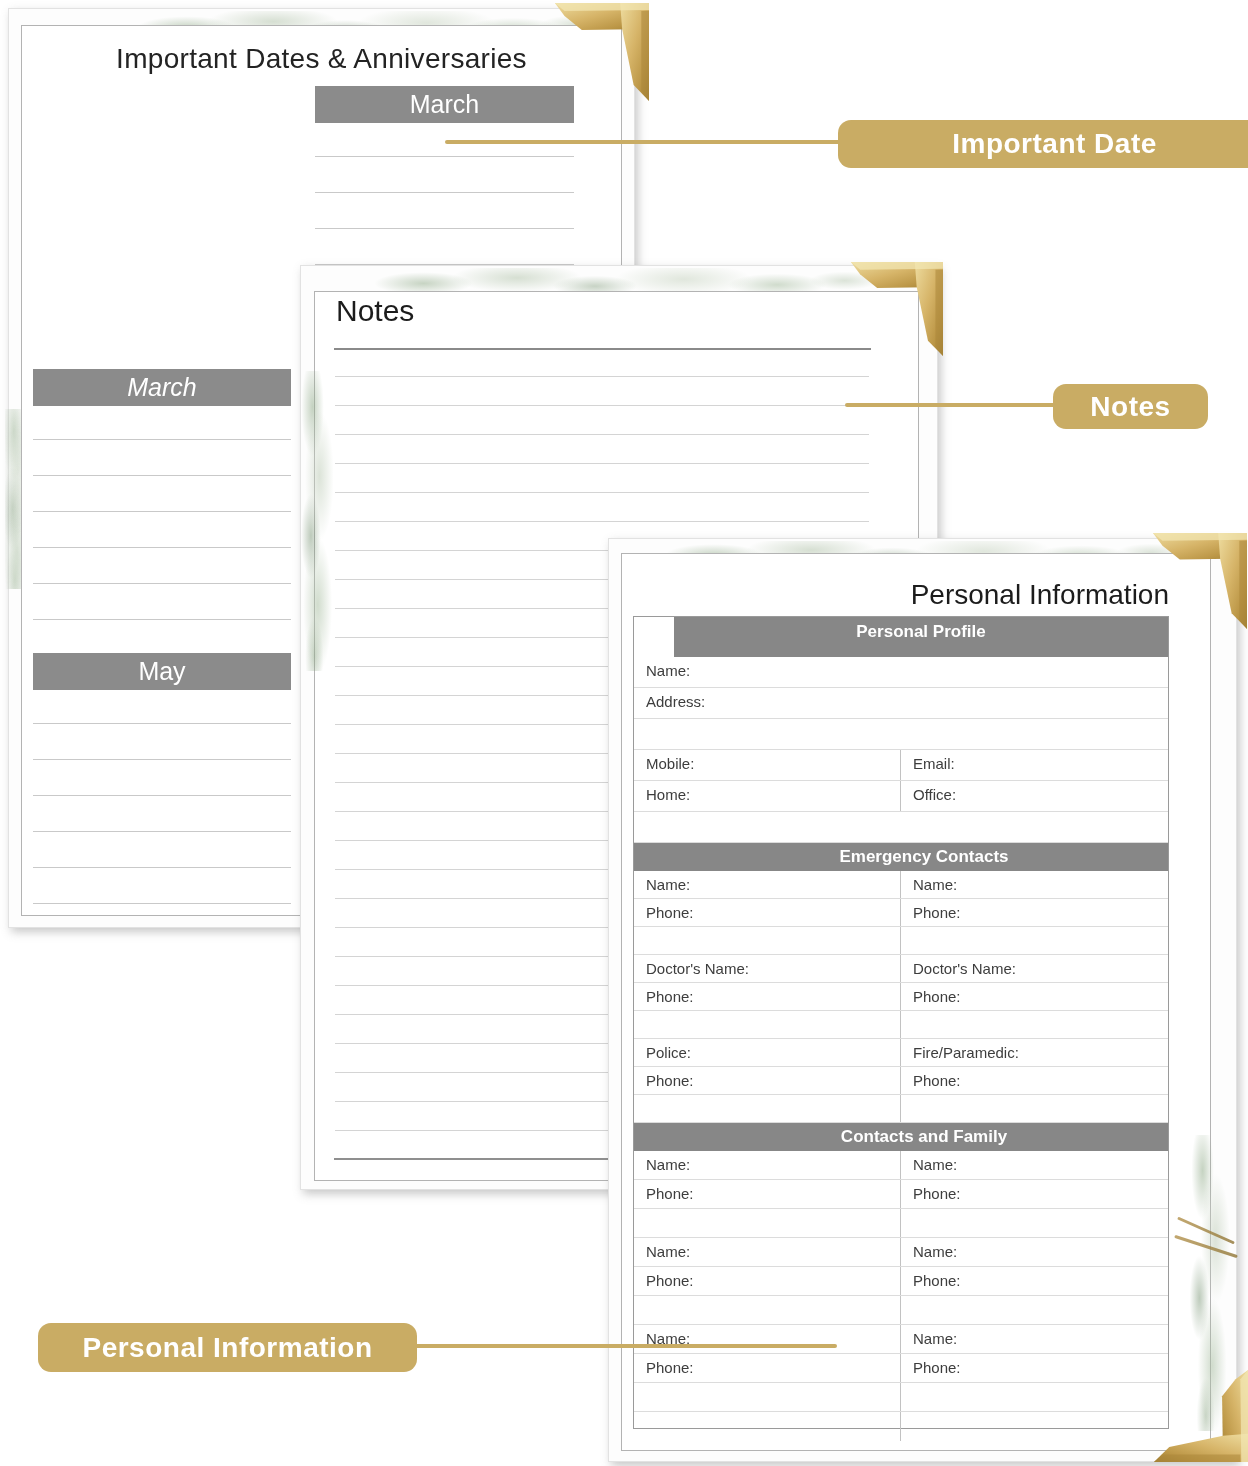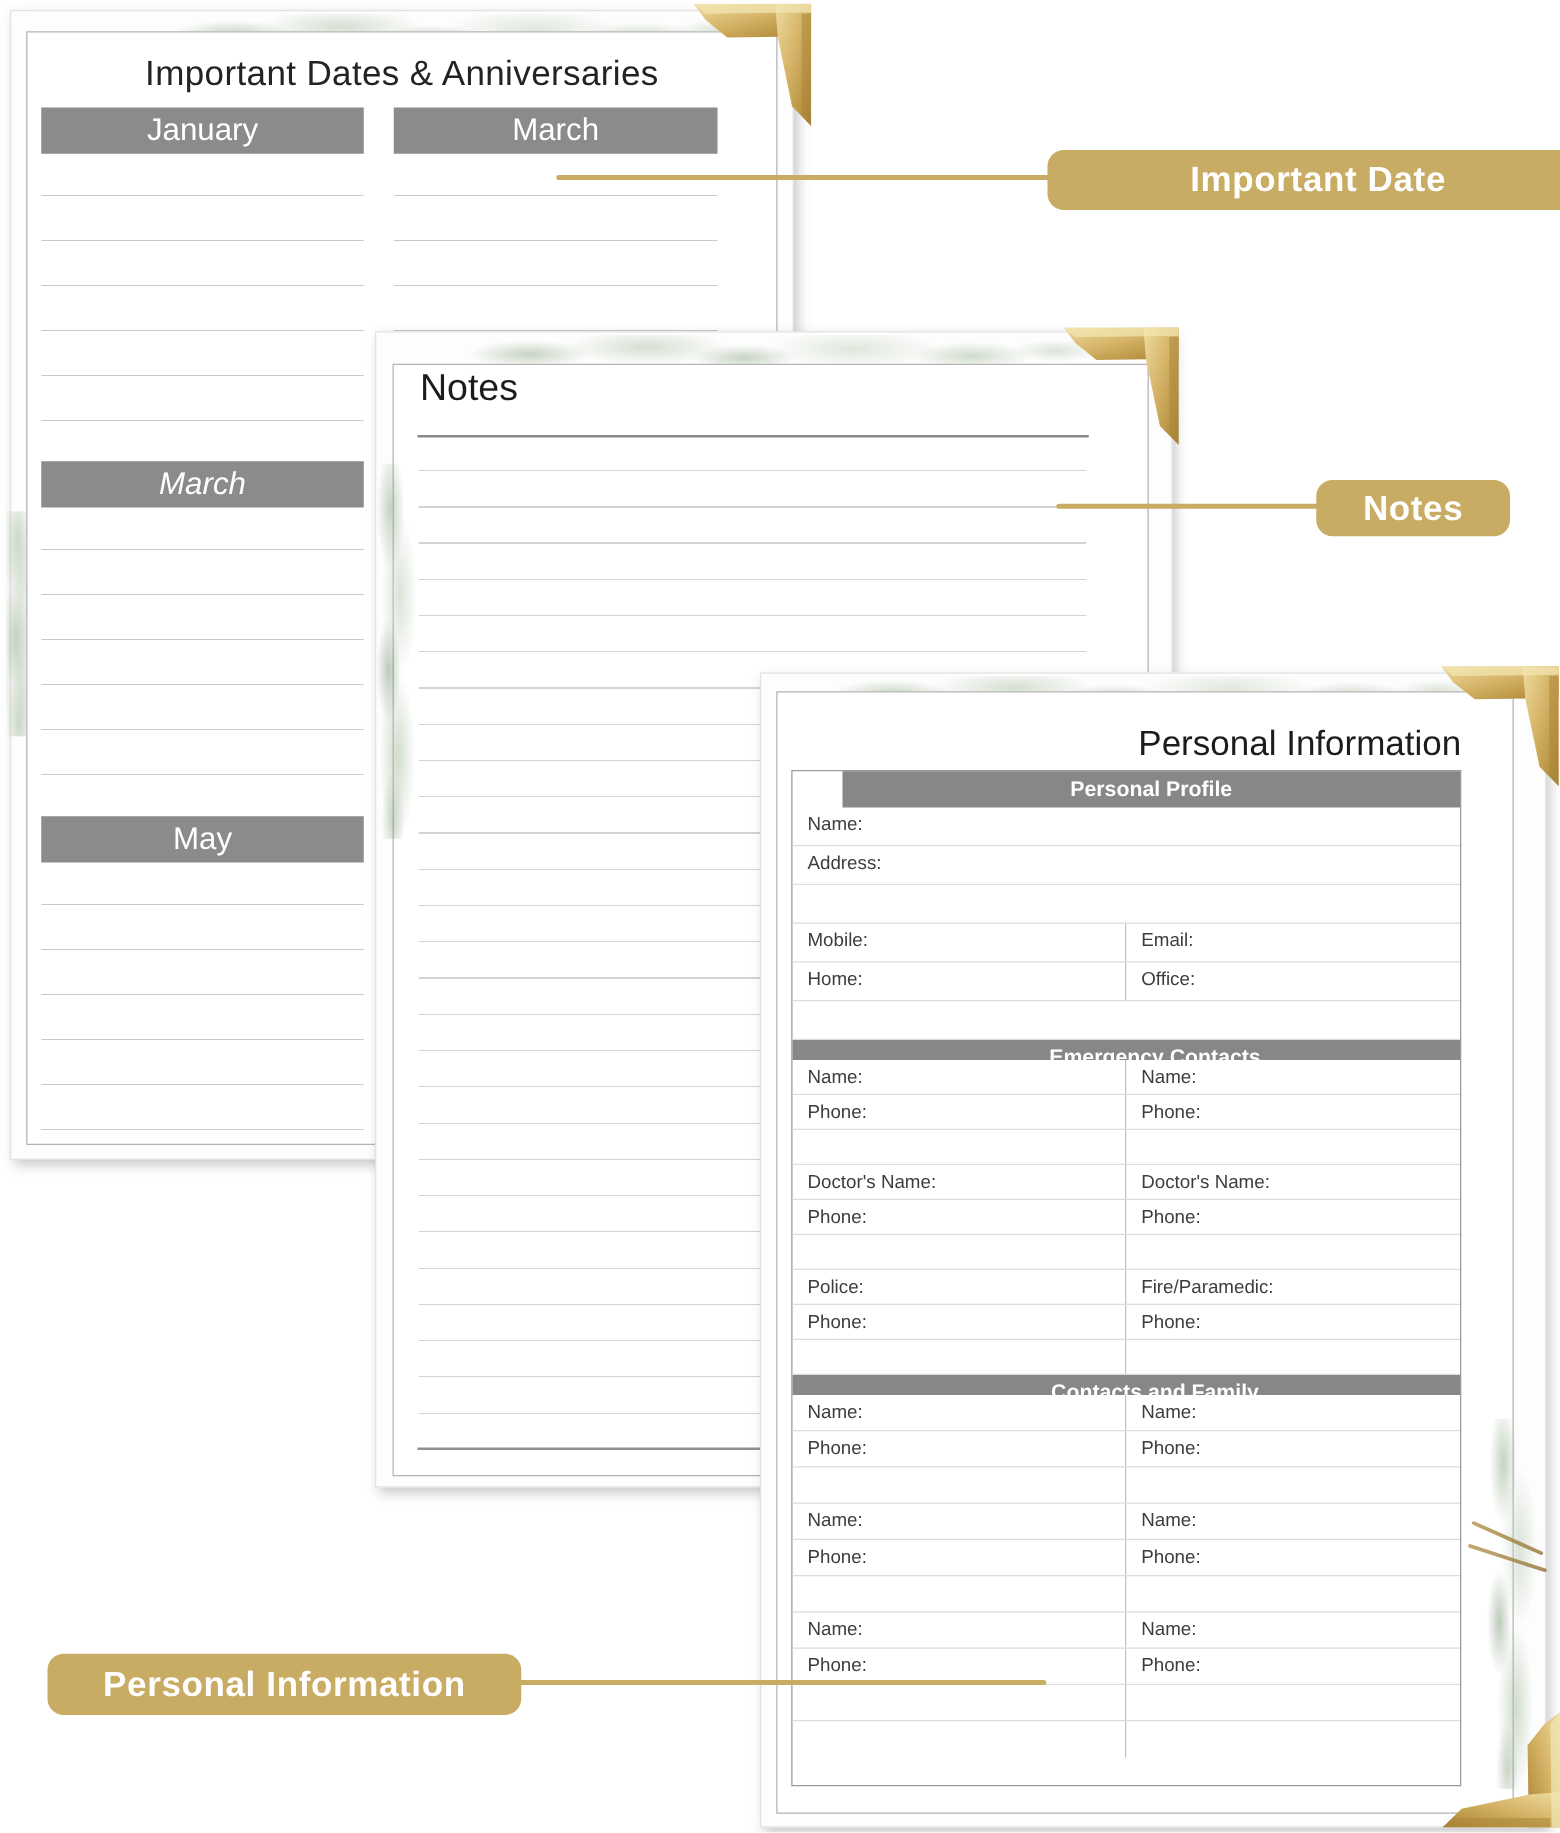--- a/index.html
+++ b/index.html
@@ -50,21 +50,21 @@
   .p2-title{position:absolute;font-size:30px;color:#1c1c1c;}
   .p2-underline{position:absolute;height:2px;background:#8a8a8a;}
   .nrules{position:absolute;background-image:repeating-linear-gradient(to bottom,
         transparent 0 28px, #d4d4d4 28px 29px);}
   .ndark{position:absolute;height:2px;background:#8f8f8f;}
   
   .p3-title{position:absolute;font-size:28px;color:#1c1c1c;text-align:right;}
   .ptable{position:absolute;border:1px solid #9a9a9a;box-sizing:border-box;background:#fff;}
   .secbar{background:var(--secbar_gray,#878787);color:#fff;font-weight:bold;font-size:17px;
           text-align:center;box-sizing:border-box;}
-  .secbar.h29{height:29px;line-height:29px;margin-left:40px;} .secbar.h28{height:16px;line-height:28px;padding-left:46px;}
+  .secbar.h29{height:40px;line-height:29px;margin-left:40px;} .secbar.h28{height:28px;line-height:28px;padding-left:46px;}
   .trow{border-bottom:1px solid #dcdcdc;box-sizing:border-box;display:flex;}
   .r31{height:31px;} .r28{height:28px;} .r29{height:29px;}
   .trow .cell{width:50%;box-sizing:border-box;}
   .trow .cell.left{border-right:1px solid #c2c2c2;}
   .lbl{font-size:15px;color:#3d3d3d;padding:5px 0 0 12px;display:block;}
   
   .pill{
     position:absolute;background:var(--gold,#c9ac64);border-radius:13px;color:#fff;
     font-weight:bold;text-align:center;letter-spacing:.5px;z-index:50;
   }
@@ -86,24 +86,20 @@
 
 <div id="canvas">
 
   <div class="sheet" id="page1" style="left:8px;top:8px;width:627px;height:920px;z-index:1;">
     <div class="leafband" style="left:120px;top:2px;width:480px;height:30px;"></div>
     <div class="leafside" style="left:-4px;top:400px;width:22px;height:180px;opacity:.8;"></div>
     <div class="innerbox" style="left:12px;top:16px;width:601px;height:891px;"></div>
 
     <div class="p1-title" style="left:12px;top:34px;width:601px;">Important Dates &amp; Anniversaries</div>
 
-    <div class="month" style="left:24px;top:77px;width:258px;">
-      <div class="mbar">January</div>
-      <div class="rules" style="height:218px;"></div>
-    </div>
 
     <div class="month" style="left:306px;top:77px;width:259px;">
       <div class="mbar">March</div>
       <div class="rules" style="height:150px;"></div>
     </div>
 
     <div class="month" style="left:24px;top:360px;width:258px;font-style:italic;">
       <div class="mbar">March</div>
       <div class="rules" style="height:216px;"></div>
     </div>

